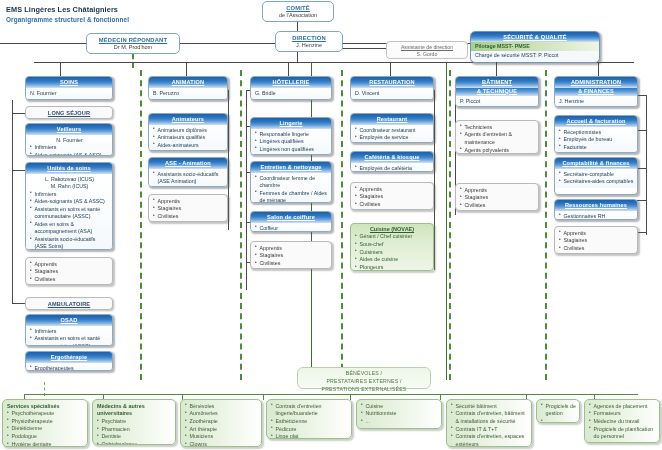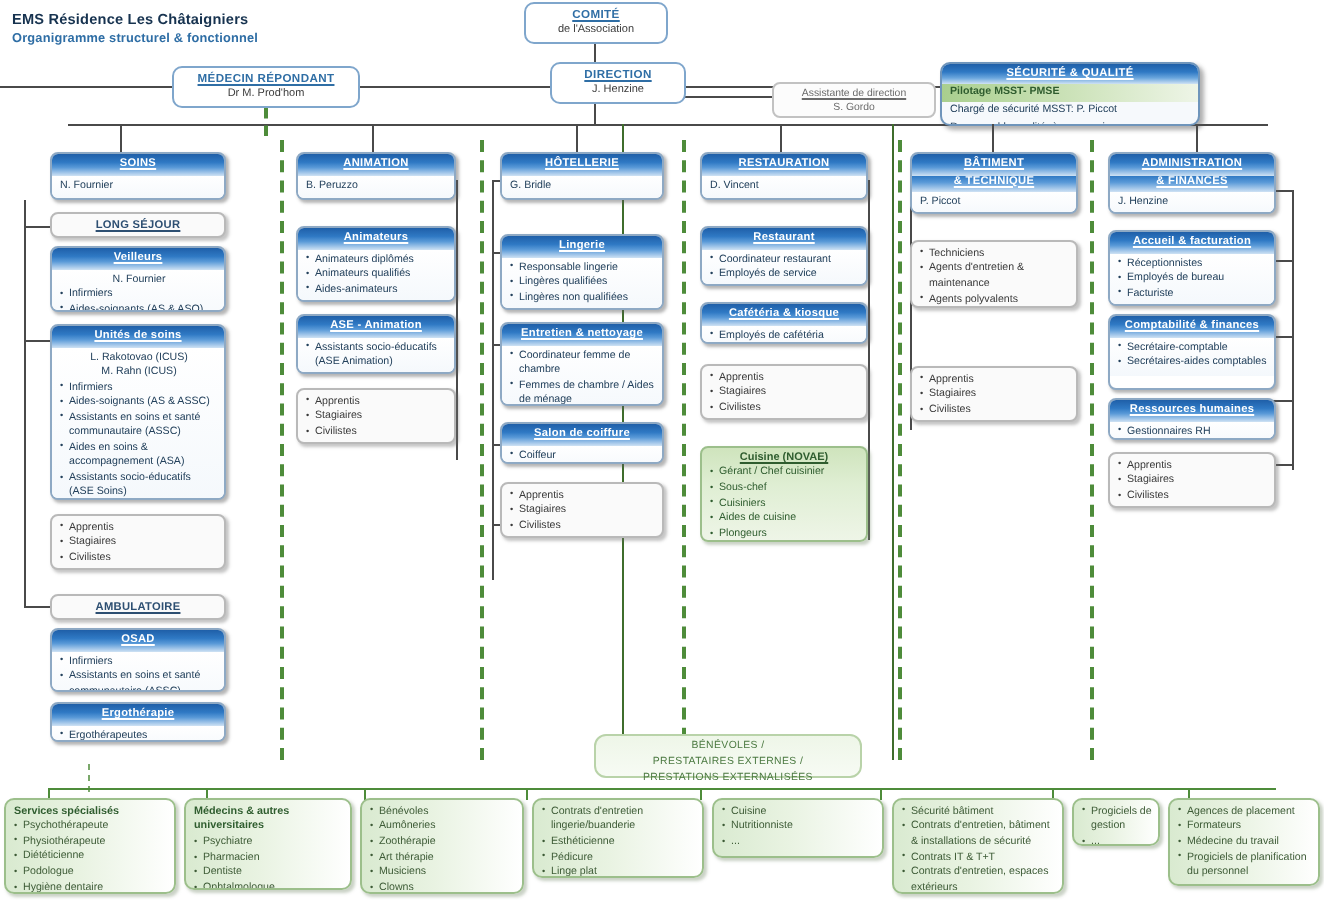--- a/index.html
+++ b/index.html
@@ -166,21 +166,21 @@
     background:linear-gradient(to bottom,#eef6e8 0%,#f7fbf4 100%);
     text-align:center;font-size:5.2px;color:#4c7a42;line-height:1.5;
     padding-top:2px;letter-spacing:.2px;
   }
 </style>
 </head>
 <body>
 
 <div id="page">
 
-  <div class="abs doc-title" style="left:6px;top:5px;">EMS Résidence Les Châtaigniers</div>
+  <div class="abs doc-title" style="left:6px;top:5px;">EMS Lingères Les Châtaigniers</div>
   <div class="abs doc-sub" style="left:6px;top:16px;">Organigramme structurel &amp; fonctionnel</div>
 
   <div class="abs line vline" style="left:297px;top:22px;height:9px;"></div>
 
   <div class="abs line vline" style="left:297px;top:52px;height:10px;"></div>
 
   <div class="abs line hline" style="left:34px;top:62px;width:600px;"></div>
 
   <div class="abs line hline" style="left:178px;top:43px;width:106px;"></div>
 

